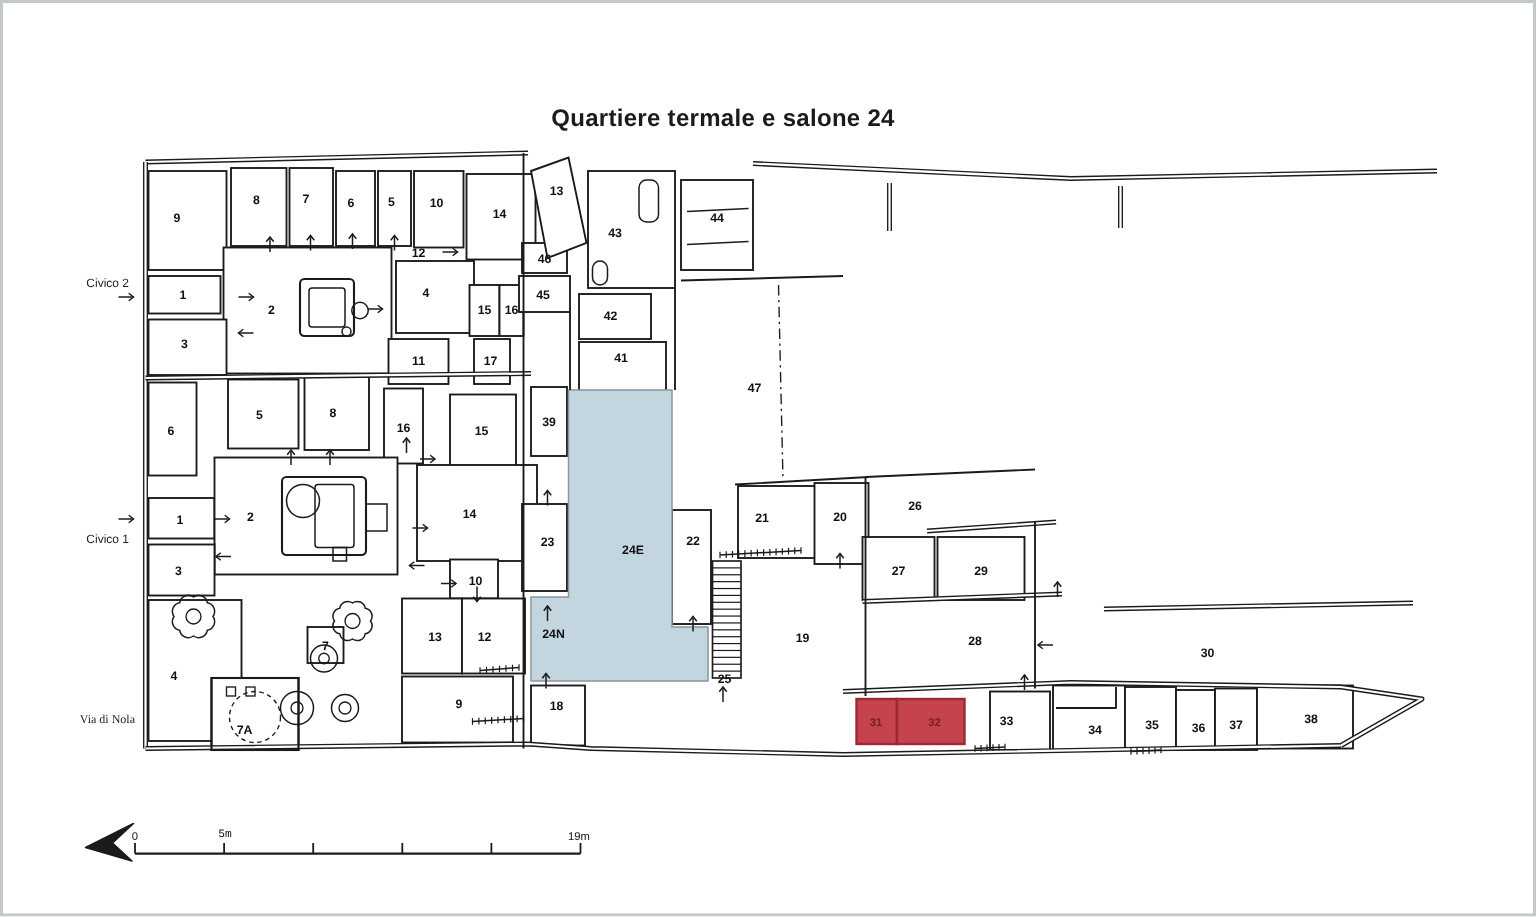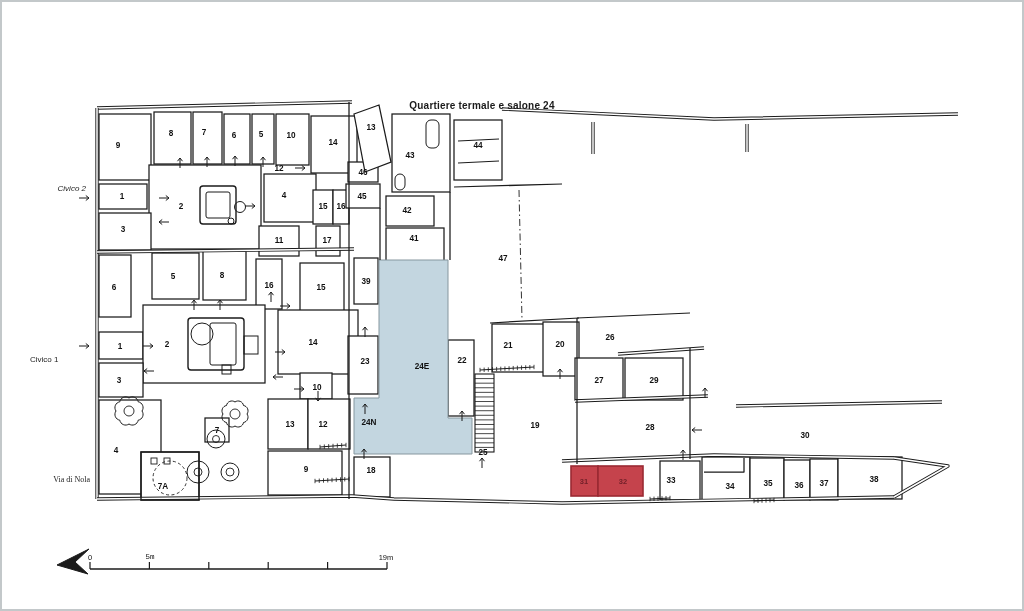--- a/index.html
+++ b/index.html
@@ -3,24 +3,24 @@
 <meta charset="utf-8">
 <style>
   html,body{margin:0;padding:0;background:#ffffff;}
   #frame{
     position:relative;width:1024px;height:611px;box-sizing:border-box;
     background:#ffffff;border:2px solid #c3c8ca;overflow:hidden;
     font-family:"Liberation Sans", sans-serif;
   }
   #plan-svg{position:absolute;left:0;top:0;}
   .ovl{position:absolute;color:#1b1b1b;}
-  #title-label{left:0;top:69px;width:960px;text-align:center;font-size:10px;font-weight:600;letter-spacing:.2px;margin-top:29px;}
+  #title-label{left:0;top:69px;width:960px;text-align:center;font-size:16px;font-weight:600;letter-spacing:.2px;}
   .street{font-size:8px;color:#222;}
-  #street-0{left:28px;top:182px;width:56px;text-align:right;font-style:italic;}
-  #street-1{left:28px;top:353px;width:56px;}
+  #street-0{left:28px;top:182px;width:56px;text-align:right;}
+  #street-1{left:28px;top:353px;width:56px;text-align:right;}
   #street-2{left:24px;top:473px;width:64px;text-align:right;font-family:Liberation Serif, serif;}
   .scale-num{font-size:7.5px;color:#111;width:30px;text-align:center;}
   #scale-0{left:73px;top:551px;}
   #scale-1{left:133px;top:551px;font-family:Liberation Mono, monospace;}
   #scale-2{left:369px;top:551px;}
 </style>
 </head>
 <body>
 
 <div id="frame">

